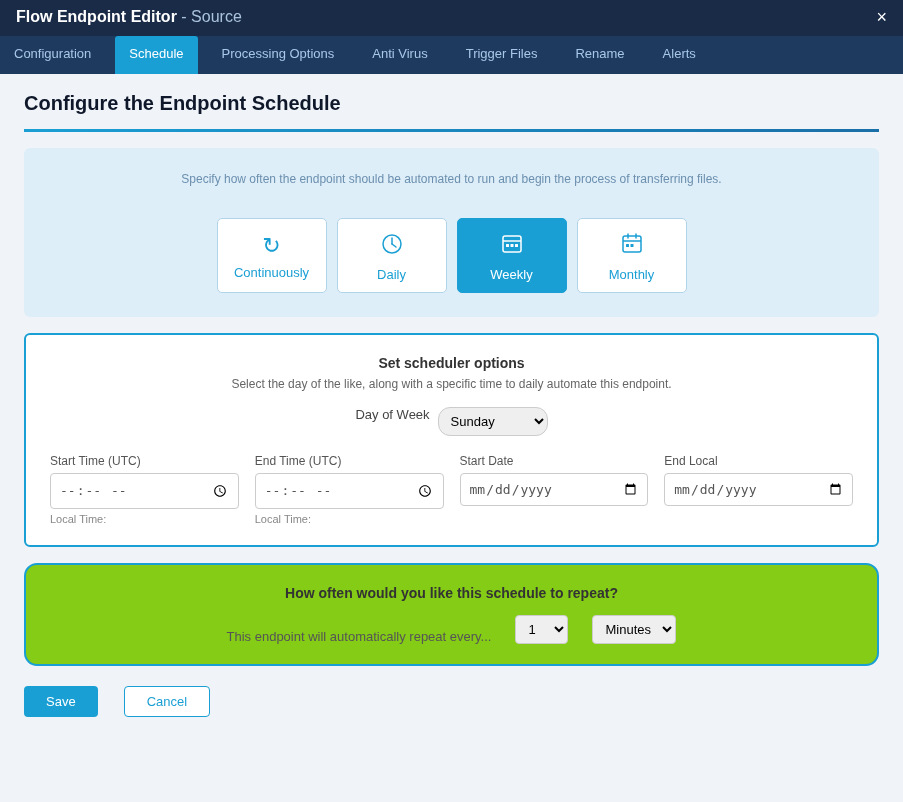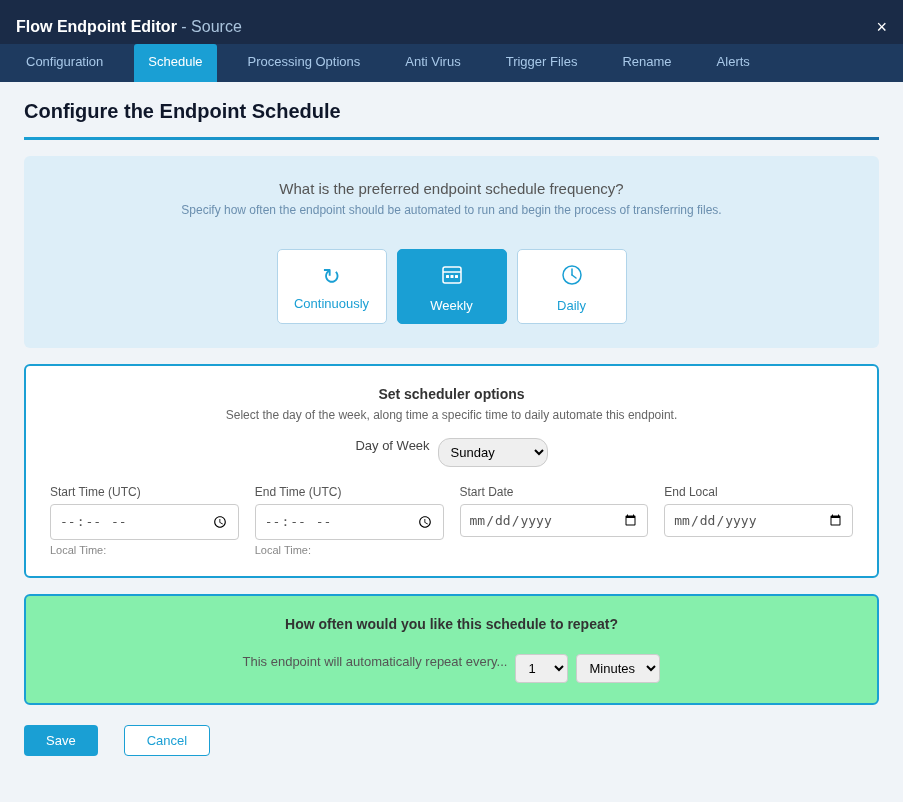--- a/index.html
+++ b/index.html
@@ -2,40 +2,40 @@
 <html><head>
   <meta charset="utf-8">
   <style>
     * { box-sizing: border-box; margin: 0; padding: 0; }
     body { font-family: 'Segoe UI', Arial, sans-serif; background: #f0f4f8; font-size: 13px; color: #333; }
 
     .title-bar {
       background: #1a2b47;
       color: white;
       display: flex;
-      align-items: flex-start;
+      align-items: flex-end;
       justify-content: space-between;
-      padding: 18px 16px;
-      height: 44px;
+      padding: 10px 16px;
+      height: 36px;
     }
     .title-bar-title { font-size: 16px; font-weight: 600; }
     .title-bar-close {
       color: white;
       font-size: 18px;
       cursor: pointer;
       background: none;
       border: none;
       line-height: 1;
     }
 
     .nav-tabs {
       background: #1e3a5f;
       display: flex;
-      padding: 0 12px;
-      gap: 17px;
+      padding: 0 0;
+      gap: 10px;
     }
     .nav-tab {
       color: #a8c8e8;
       padding: 10px 14px;
       cursor: pointer;
       font-size: 13px;
       border-bottom: 3px solid transparent;
       text-decoration: none;
       display: block;
     }
@@ -167,39 +167,39 @@
       color: #555;
       background: white;
     }
     .local-time-label {
       font-size: 11px;
       color: #888;
       margin-top: 4px;
     }
 
     .repeat-card {
-      background: #86efac;
+      background: #84cc16;
       border: 2px solid #1a9fd4;
-      border-radius: 6px;
+      border-radius: 13px;
       padding: 20px 16px;
       margin-bottom: 20px;
       text-align: center;
     }
     .repeat-card h3 {
       font-size: 14px;
       font-weight: 600;
       color: #333;
       margin-bottom: 6px;
     }
     .repeat-inline {
       display: flex;
-      align-items: flex-start;
+      align-items: flex-end;
       justify-content: center;
-      gap: 8px;
-      margin-top: 22px;
+      gap: 24px;
+      margin-top: 14px;
     }
     .repeat-inline span { font-size: 13px; color: #555; }
     .repeat-select {
       padding: 5px 8px;
       border: 1px solid #ccc;
       border-radius: 4px;
       font-size: 13px;
     }
 
     .action-buttons {
@@ -247,55 +247,67 @@
   <a class="nav-tab">Trigger Files</a>
   <a class="nav-tab">Rename</a>
   <a class="nav-tab">Alerts</a>
 </div>
 
 <div class="main-content">
   <h2 class="page-title">Configure the Endpoint Schedule</h2>
   <div class="blue-line"></div>
 
   <div class="frequency-card">
-    <h3>What is the preferred endpoint schedule frequency?</h3>
     <p>Specify how often the endpoint should be automated to run and begin the process of transferring files.</p>
     <div class="frequency-buttons">
       <button class="freq-btn">
         <span class="icon">↻</span>
         <span>Continuously</span>
+      </button>
+      <button class="freq-btn">
+        <span class="icon">
+          <svg width="22" height="22" viewBox="0 0 22 22" fill="none">
+            <circle cx="11" cy="11" r="9" stroke="#1a9fd4" stroke-width="1.5" fill="none"></circle>
+            <line x1="11" y1="5" x2="11" y2="11" stroke="#1a9fd4" stroke-width="1.5" stroke-linecap="round"></line>
+            <line x1="11" y1="11" x2="15" y2="14" stroke="#1a9fd4" stroke-width="1.5" stroke-linecap="round"></line>
+          </svg>
+        </span>
+        <span>Daily</span>
       </button>
       <button class="freq-btn active">
         <span class="icon">
           <svg width="22" height="22" viewBox="0 0 22 22" fill="none">
             <rect x="2" y="3" width="18" height="16" rx="2" stroke="white" stroke-width="1.5" fill="none"></rect>
             <line x1="2" y1="8" x2="20" y2="8" stroke="white" stroke-width="1.5"></line>
             <rect x="5" y="11" width="3" height="3" rx="0.5" fill="white"></rect>
             <rect x="9.5" y="11" width="3" height="3" rx="0.5" fill="white"></rect>
             <rect x="14" y="11" width="3" height="3" rx="0.5" fill="white"></rect>
           </svg>
         </span>
         <span>Weekly</span>
       </button>
       <button class="freq-btn">
         <span class="icon">
           <svg width="22" height="22" viewBox="0 0 22 22" fill="none">
-            <circle cx="11" cy="11" r="9" stroke="#1a9fd4" stroke-width="1.5" fill="none"></circle>
-            <line x1="11" y1="5" x2="11" y2="11" stroke="#1a9fd4" stroke-width="1.5" stroke-linecap="round"></line>
-            <line x1="11" y1="11" x2="15" y2="14" stroke="#1a9fd4" stroke-width="1.5" stroke-linecap="round"></line>
+            <rect x="2" y="3" width="18" height="16" rx="2" stroke="#1a9fd4" stroke-width="1.5" fill="none"></rect>
+            <line x1="2" y1="8" x2="20" y2="8" stroke="#1a9fd4" stroke-width="1.5"></line>
+            <line x1="7" y1="1" x2="7" y2="5" stroke="#1a9fd4" stroke-width="1.5" stroke-linecap="round"></line>
+            <line x1="15" y1="1" x2="15" y2="5" stroke="#1a9fd4" stroke-width="1.5" stroke-linecap="round"></line>
+            <rect x="5" y="11" width="3" height="3" rx="0.5" fill="#1a9fd4"></rect>
+            <rect x="9.5" y="11" width="3" height="3" rx="0.5" fill="#1a9fd4"></rect>
           </svg>
         </span>
-        <span>Daily</span>
+        <span>Monthly</span>
       </button>
     </div>
   </div>
 
   <div class="scheduler-card">
     <h3>Set scheduler options</h3>
-    <p>Select the day of the week, along time a specific time to daily automate this endpoint.</p>
+    <p>Select the day of the like, along with a specific time to daily automate this endpoint.</p>
 
     <div class="day-of-week-row">
       <label>Day of Week</label>
       <select class="day-select">
         <option>Sunday</option>
         <option>Monday</option>
         <option>Tuesday</option>
         <option>Wednesday</option>
         <option>Thursday</option>
         <option>Friday</option>

